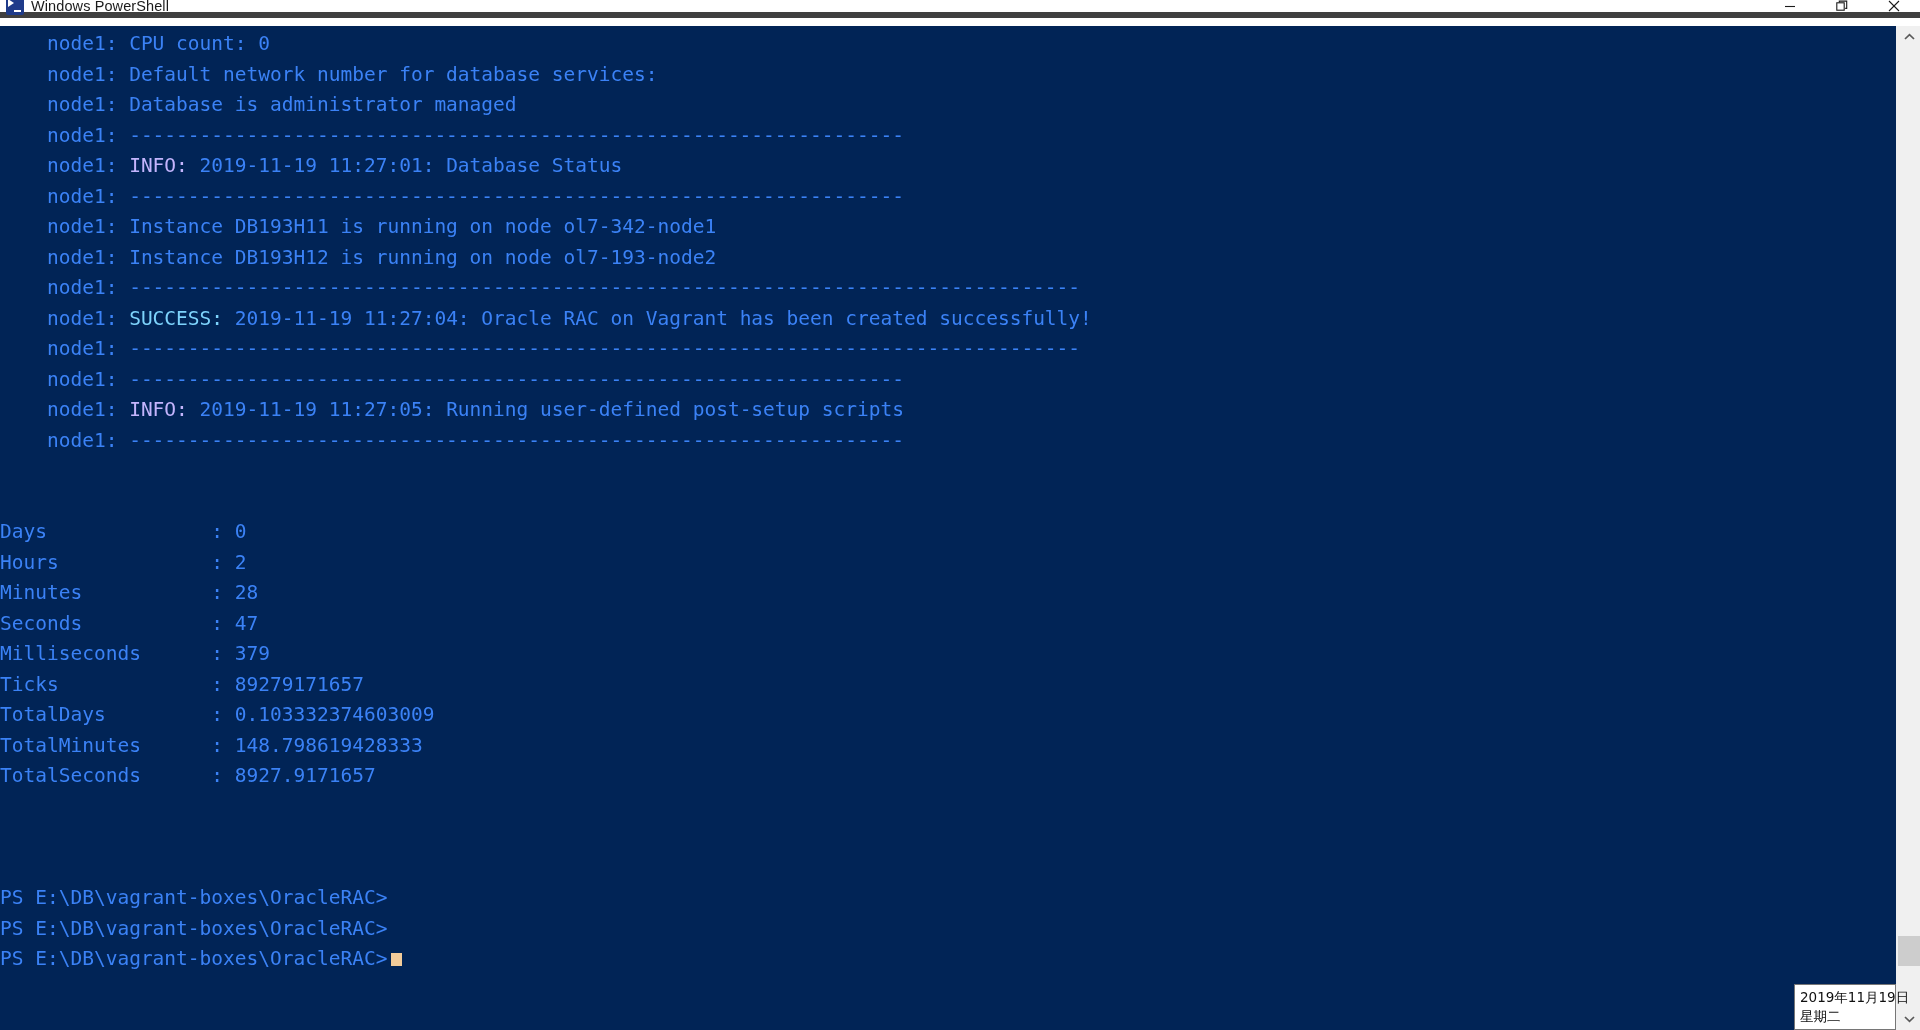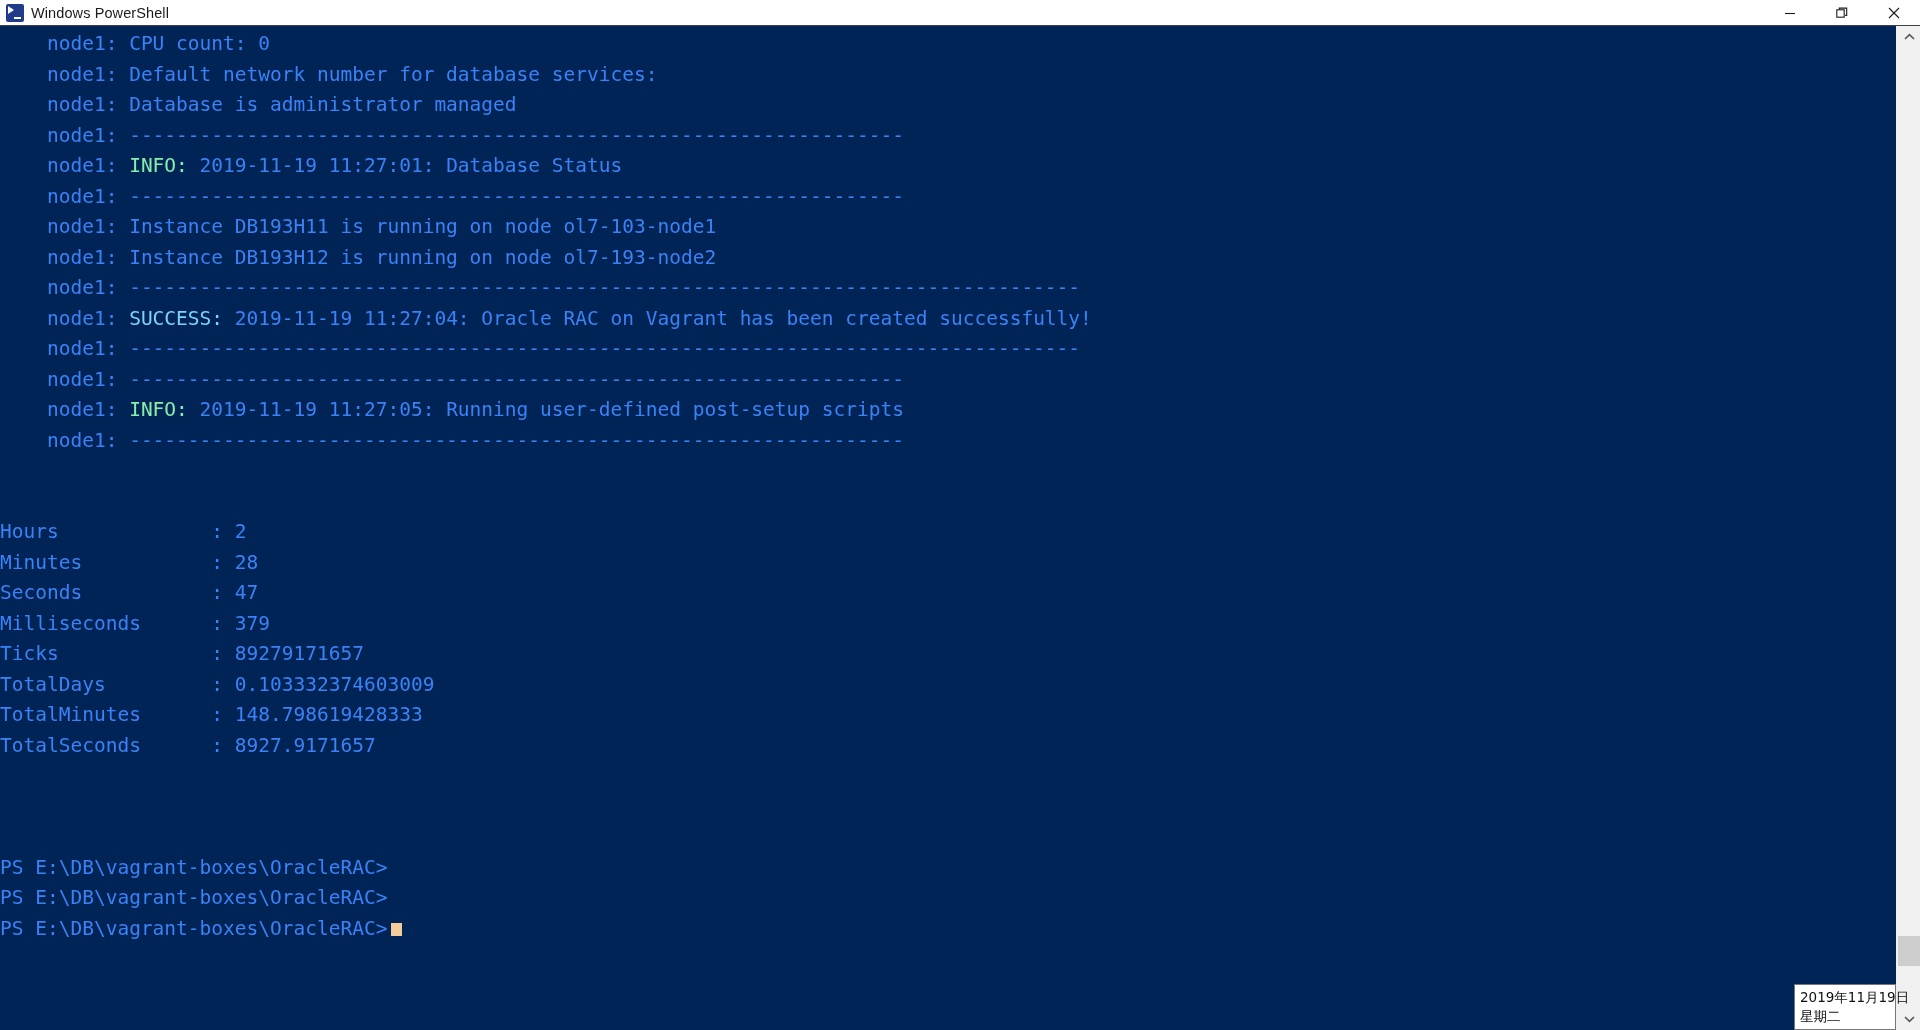--- a/index.html
+++ b/index.html
@@ -18,25 +18,25 @@
     height: 1030px;
     background: #ffffff;
     overflow: hidden;
   }
 
   
   .titlebar {
     position: absolute;
     left: 0; top: 0;
     width: 1920px;
-    height: 26px;
+    height: 18px;
     background: #ffffff;
     display: flex;
     align-items: center;
-    border-bottom: 1px solid #404040;
+    border-bottom: 6px solid #404040;
     box-sizing: border-box;
   }
   .tb-icon {
     width: 18px; height: 18px;
     margin-left: 6px; margin-right: 7px;
     background: #1f3b8a;
     border-radius: 2px;
     position: relative;
     flex: 0 0 auto;
     overflow: hidden;
@@ -96,21 +96,21 @@
   }
   .line {
     font-family: "DejaVu Sans Mono", "Liberation Mono", monospace;
     font-size: 19.5px;
     line-height: 30.5px;
     color: #cccccc;
     white-space: pre;
     letter-spacing: 0px;
     height: 30.5px;
   }
-  .c-info    { color: #86efac; }
+  .c-info    { color: #c4b5fd; }
   .c-success { color: #7dd3fc; }
   .c-default { color: #3b82f6; }
 
   .cursor {
     display: inline-block;
     width: 11px;
     height: 13px;
     background: #f2cc9a;
     vertical-align: -1px;
     margin-left: 4px;
@@ -194,30 +194,31 @@
   </div>
 
   <div class="console">
     <div class="console-inner" id="console-lines">
         <div class="line"><span class="c-default">    node1: CPU count: 0</span></div>
         <div class="line"><span class="c-default">    node1: Default network number for database services:</span></div>
         <div class="line"><span class="c-default">    node1: Database is administrator managed</span></div>
         <div class="line"><span class="c-default">    node1: ------------------------------------------------------------------</span></div>
         <div class="line"><span class="c-default">    node1: </span><span class="c-info">INFO: </span><span class="c-default">2019-11-19 11:27:01: Database Status</span></div>
         <div class="line"><span class="c-default">    node1: ------------------------------------------------------------------</span></div>
-        <div class="line"><span class="c-default">    node1: Instance DB193H11 is running on node ol7-103-node1</span></div>
+        <div class="line"><span class="c-default">    node1: Instance DB193H11 is running on node ol7-342-node1</span></div>
         <div class="line"><span class="c-default">    node1: Instance DB193H12 is running on node ol7-193-node2</span></div>
         <div class="line"><span class="c-default">    node1: ---------------------------------------------------------------------------------</span></div>
         <div class="line"><span class="c-default">    node1: </span><span class="c-success">SUCCESS: </span><span class="c-default">2019-11-19 11:27:04: Oracle RAC on Vagrant has been created successfully!</span></div>
         <div class="line"><span class="c-default">    node1: ---------------------------------------------------------------------------------</span></div>
         <div class="line"><span class="c-default">    node1: ------------------------------------------------------------------</span></div>
         <div class="line"><span class="c-default">    node1: </span><span class="c-info">INFO: </span><span class="c-default">2019-11-19 11:27:05: Running user-defined post-setup scripts</span></div>
         <div class="line"><span class="c-default">    node1: ------------------------------------------------------------------</span></div>
         <div class="line"><span class="c-default"></span></div>
         <div class="line"><span class="c-default"></span></div>
+        <div class="line"><span class="c-default">Days              : 0</span></div>
         <div class="line"><span class="c-default">Hours             : 2</span></div>
         <div class="line"><span class="c-default">Minutes           : 28</span></div>
         <div class="line"><span class="c-default">Seconds           : 47</span></div>
         <div class="line"><span class="c-default">Milliseconds      : 379</span></div>
         <div class="line"><span class="c-default">Ticks             : 89279171657</span></div>
         <div class="line"><span class="c-default">TotalDays         : 0.103332374603009</span></div>
         <div class="line"><span class="c-default">TotalMinutes      : 148.798619428333</span></div>
         <div class="line"><span class="c-default">TotalSeconds      : 8927.9171657</span></div>
         <div class="line"><span class="c-default"></span></div>
         <div class="line"><span class="c-default"></span></div>

